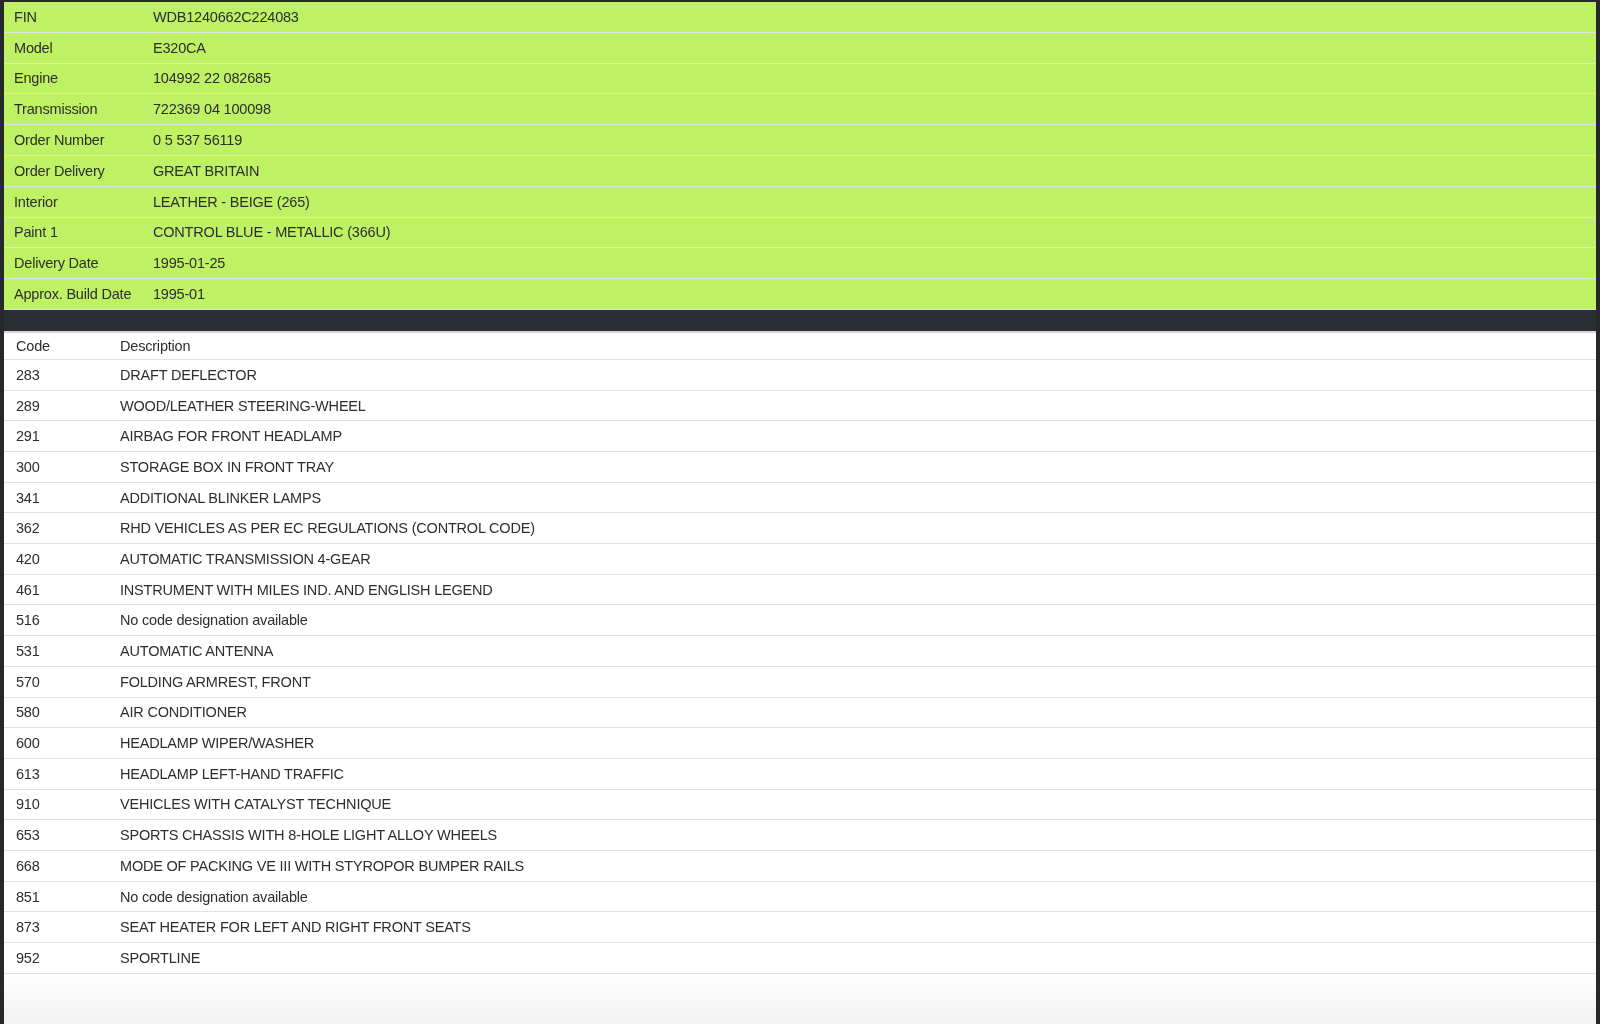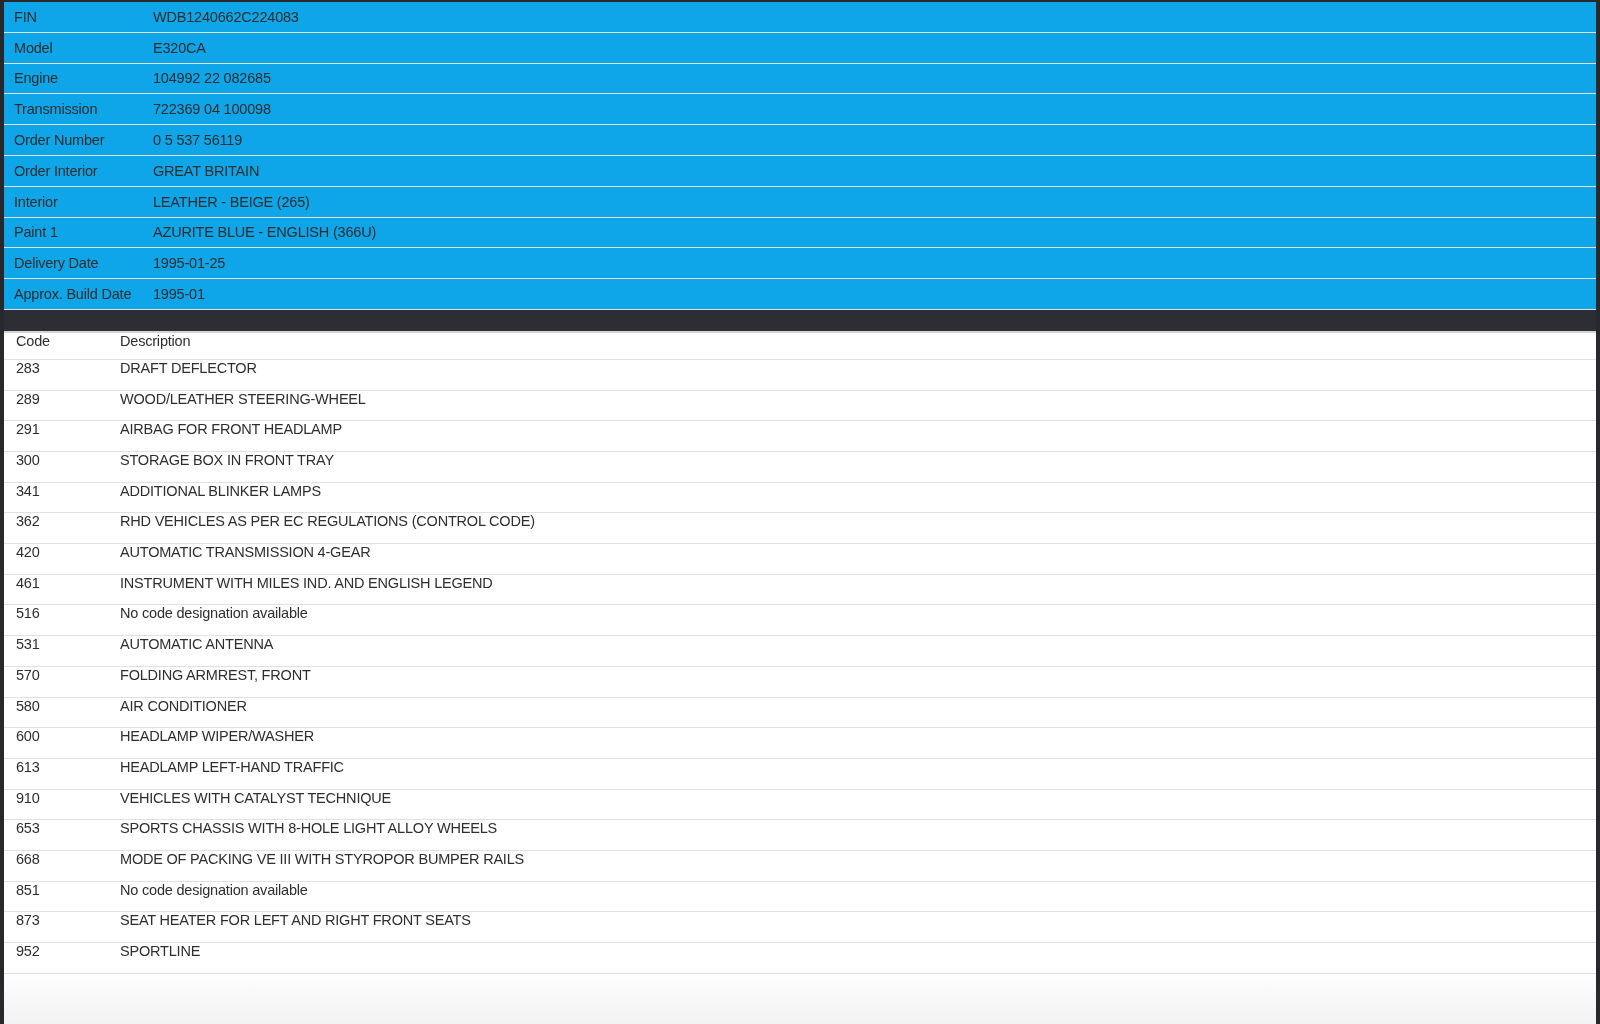--- a/index.html
+++ b/index.html
@@ -25,38 +25,39 @@
     background: #ffffff;
     overflow: hidden;
   }
   
   .info-table { width: 100%; }
   .info-row {
     display: flex;
     align-items: center;
     height: 29.8px;
     border-bottom: 1px solid #e1e1e1;
-    background: #0ea5e9;
+    background: #bef264;
   }
   .info-label {
     flex: 0 0 auto;
     width: 139px;
     padding-left: 10px;
   }
   .info-value { flex: 1 1 auto; }
   
   .section-divider {
     height: 21px;
     background: #2c2e33;
     border-bottom: 2px solid #d4d4d4;
   }
   
   .codes-table { width: 100%; }
   .code-row {
     display: flex;
+    align-items: center;
     height: 29.7px;
     border-bottom: 1px solid #e1e1e1;
     background: #ffffff;
   }
   .code-row.header { height: 26px; }
   .code-cell {
     flex: 0 0 auto;
     width: 56px;
     padding-left: 12px;
   }
@@ -91,30 +92,30 @@
       </div>
       <div class="info-row">
         <div class="info-label">Transmission</div>
         <div class="info-value">722369 04 100098</div>
       </div>
       <div class="info-row">
         <div class="info-label">Order Number</div>
         <div class="info-value">0 5 537 56119</div>
       </div>
       <div class="info-row">
-        <div class="info-label">Order Interior</div>
+        <div class="info-label">Order Delivery</div>
         <div class="info-value">GREAT BRITAIN</div>
       </div>
       <div class="info-row">
         <div class="info-label">Interior</div>
         <div class="info-value">LEATHER - BEIGE (265)</div>
       </div>
       <div class="info-row">
         <div class="info-label">Paint 1</div>
-        <div class="info-value">AZURITE BLUE - ENGLISH (366U)</div>
+        <div class="info-value">CONTROL BLUE - METALLIC (366U)</div>
       </div>
       <div class="info-row">
         <div class="info-label">Delivery Date</div>
         <div class="info-value">1995-01-25</div>
       </div>
       <div class="info-row">
         <div class="info-label">Approx. Build Date</div>
         <div class="info-value">1995-01</div>
       </div>
     </div>

